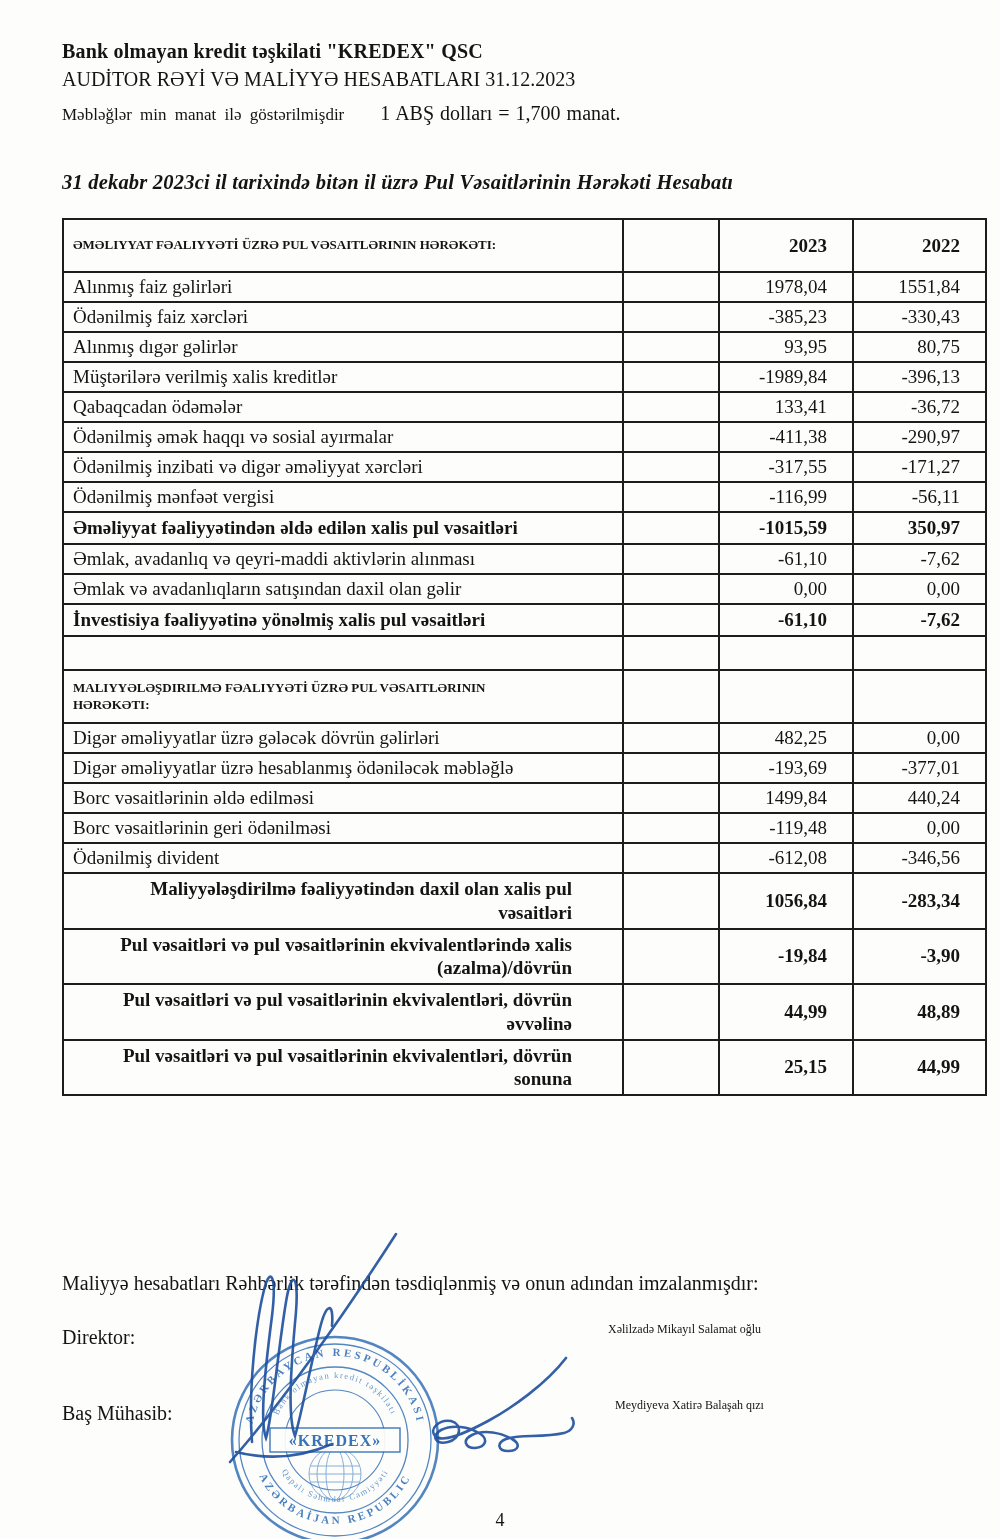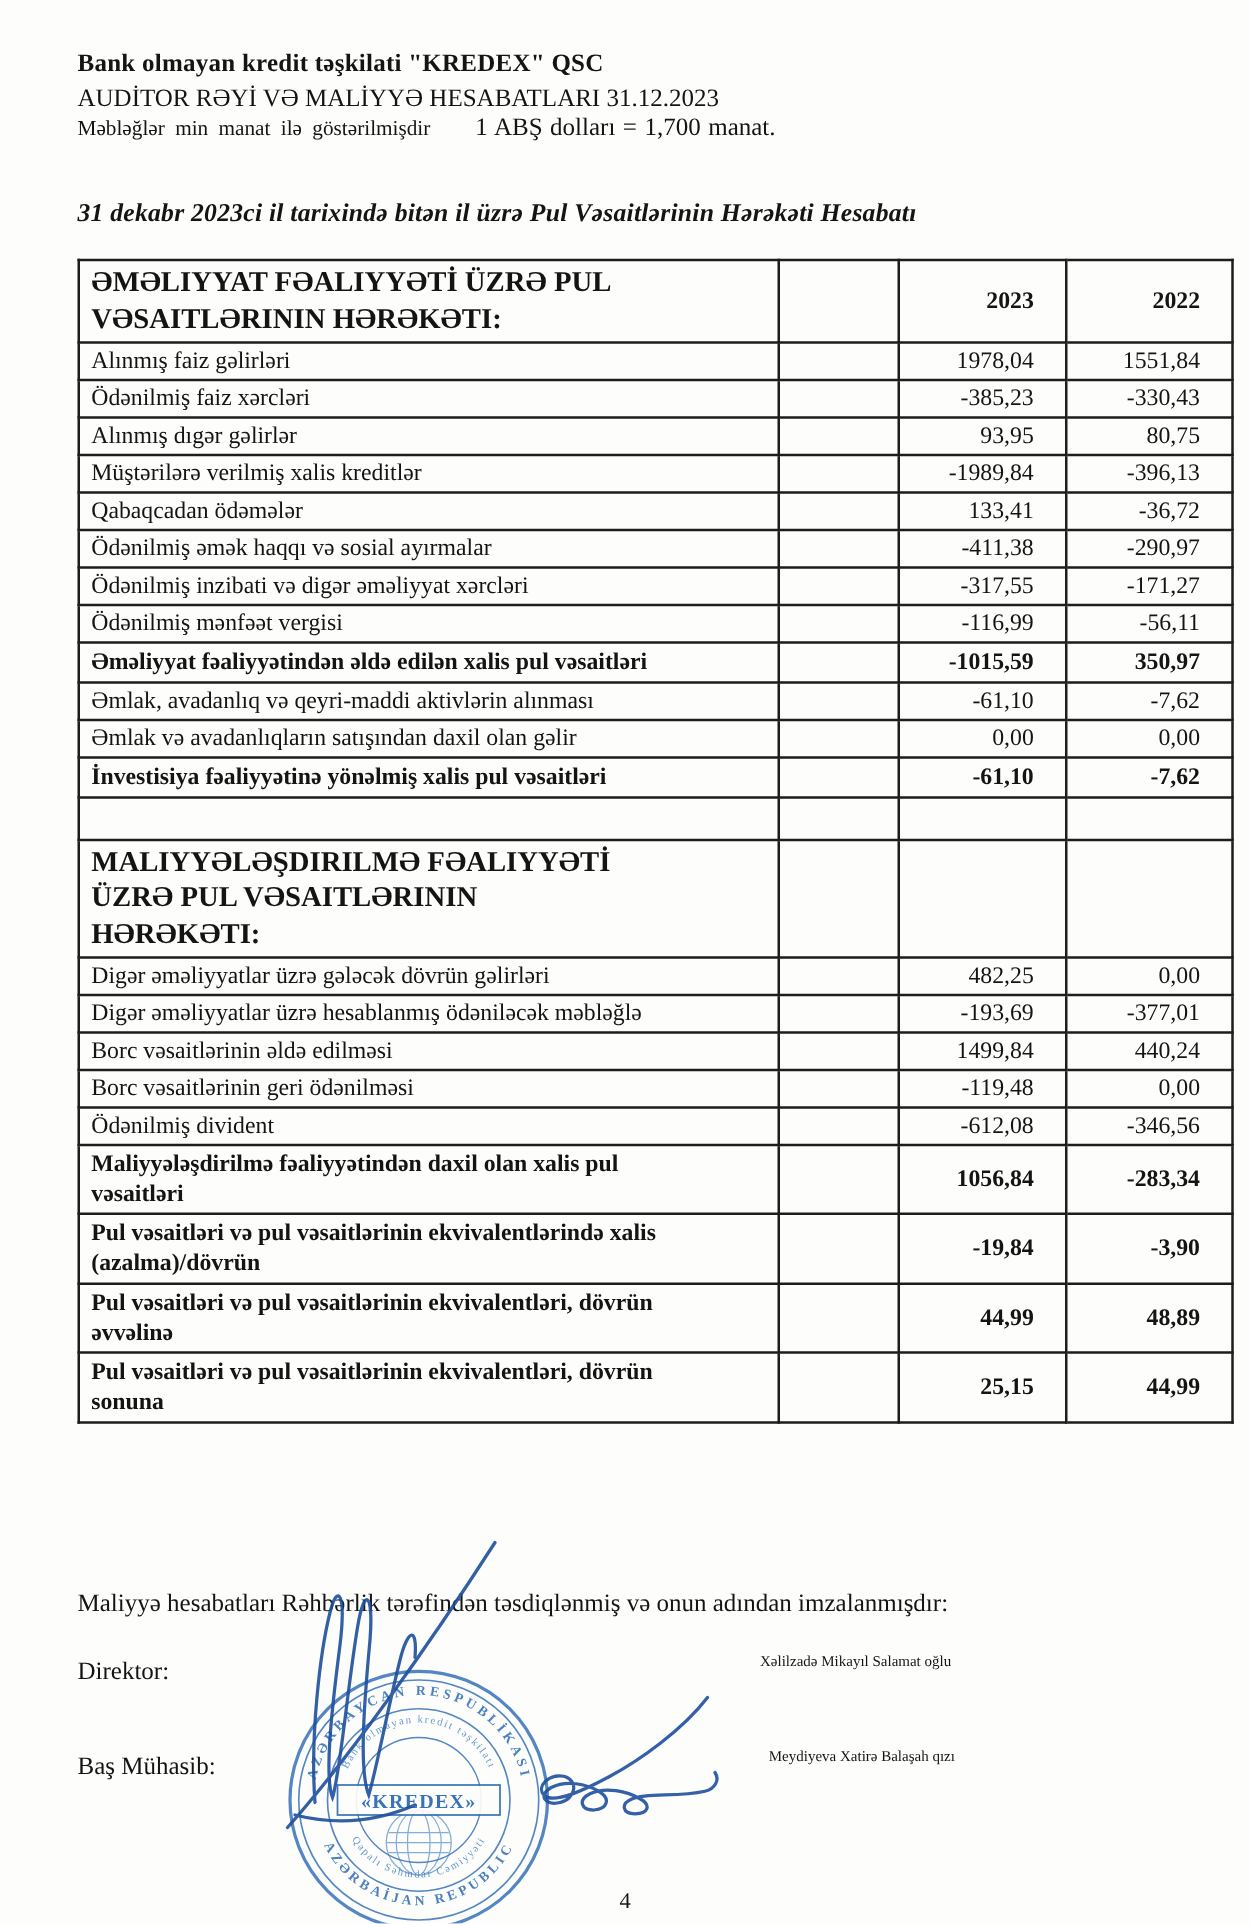--- a/index.html
+++ b/index.html
@@ -6,37 +6,37 @@
   html,body { background:#ffffff; }
   .page {
     position:relative; width:1000px; height:1539px; overflow:hidden;
     background:#fdfdfb; color:#141414;
     font-family:"Liberation Serif", serif;
   }
   
   .doc-header { padding:40px 62px 0 62px; }
   .company { font-weight:bold; font-size:20px; letter-spacing:.2px; }
   .report-line { font-size:20px; margin-top:5px; }
-  .note-line { margin-top:0; font-size:17px; word-spacing:4px; }
+  .note-line { margin-top:11px; font-size:17px; word-spacing:4px; }
   .note-rate { font-size:20px; margin-left:36px; word-spacing:1px; }
   
   .doc-title { margin:46px 62px 0 62px; font-size:20.5px; font-weight:bold; font-style:italic; letter-spacing:.2px; }
   
   table.cashflow {
     margin:24px 0 0 62px; width:923px; table-layout:fixed;
     border-collapse:collapse; font-size:19px;
   }
   .cashflow td { border:2px solid #1d1d1d; padding:3px 8px; vertical-align:middle; overflow:hidden; }
   .cashflow .c-label { padding-left:9px; }
   .cashflow .c-num  { text-align:right; padding-right:25px; }
   tr.row-item td   { height:20px; }
   tr.row-section td{ height:53px; font-weight:bold; }
-  tr.row-section .c-label { font-size:23px; padding-right:120px; line-height:1.25; }
+  tr.row-section .c-label { font-size:13px; padding-right:120px; line-height:1.25; }
   tr.row-total td  { height:32px; font-weight:bold; }
-  tr.row-total2 td { height:51px; font-weight:bold; }
+  tr.row-total2 td { height:51px; font-weight:bold;text-align:right; }
   tr.row-total2 .c-label { padding-right:50px; line-height:1.25; }
   tr.row-empty td  { height:34px; }
   
   .approval { position:absolute; left:62px; top:1272px; font-size:20px; }
   .sig-label { position:absolute; left:62px; font-size:20px; }
   .sig-name  { position:absolute; font-size:12px; }
   .lbl-director   { top:1326px; }
   .name-director  { left:608px; top:1322px; }
   .lbl-accountant { top:1402px; }
   .name-accountant{ left:615px; top:1398px; }

